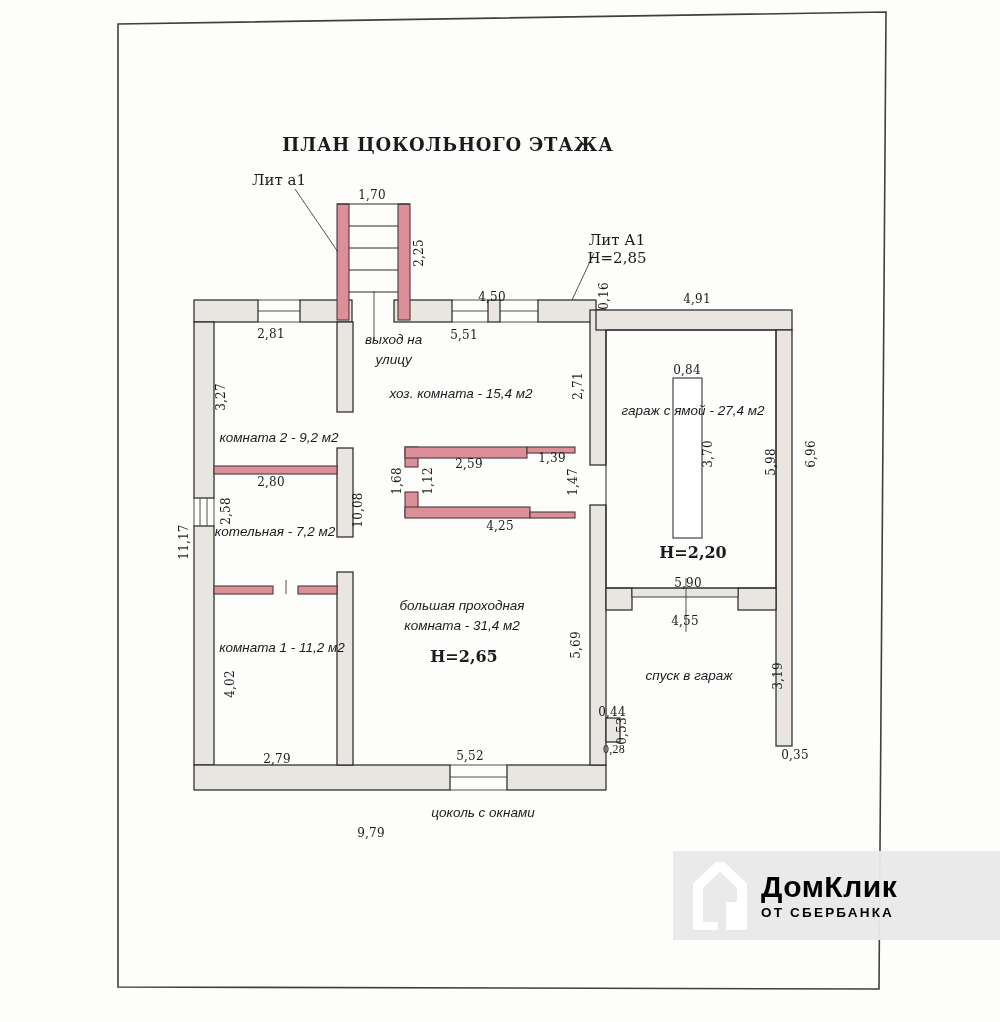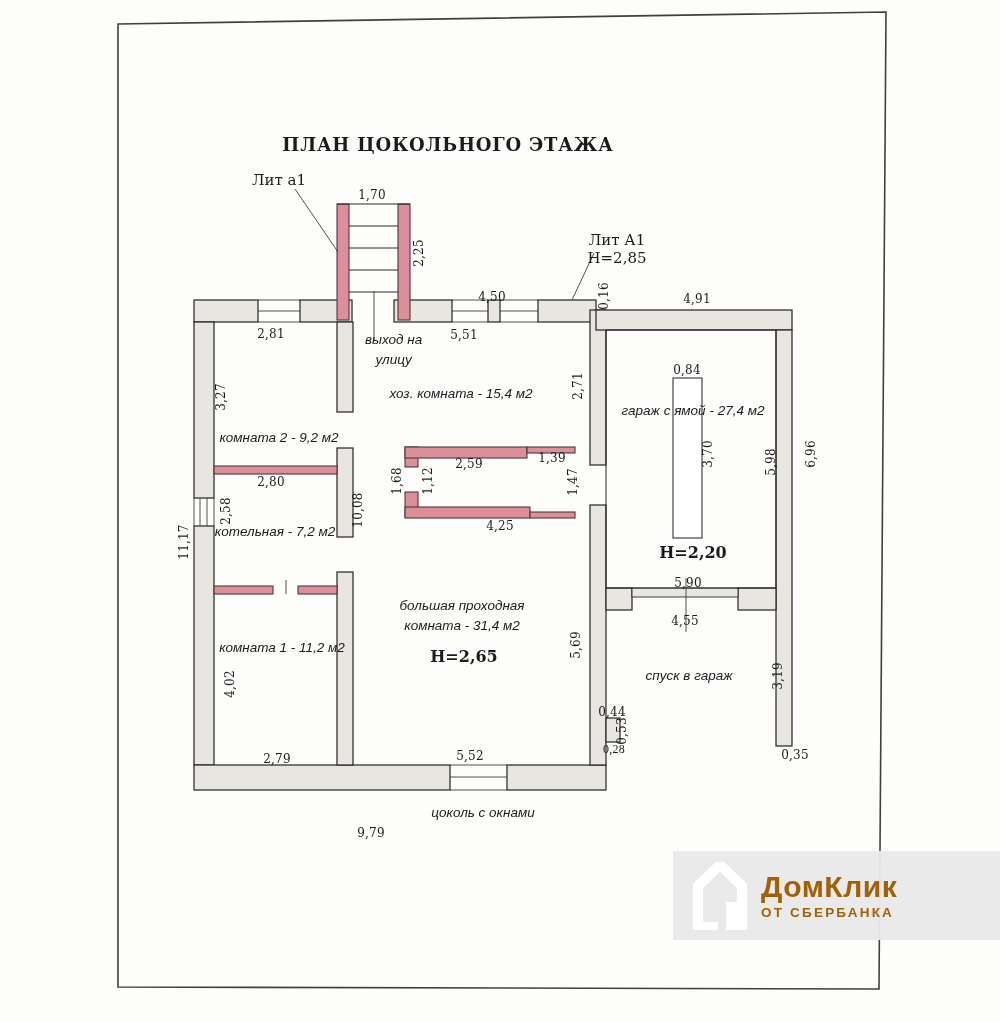--- a/index.html
+++ b/index.html
@@ -23,21 +23,21 @@
   .serifb{font-family:"DejaVu Serif",serif;font-size:16px;font-weight:bold;}
   .dim{font-family:"DejaVu Serif",serif;font-size:12px;letter-spacing:.2px;}
   .room{font-style:italic;font-size:13.5px;text-align:center;line-height:1.45;}
   .total{font-style:italic;font-weight:bold;font-size:15.5px;}
 
   .watermark{
     position:absolute;left:673px;top:851px;width:327px;height:89px;
     background:rgba(233,233,233,.96);display:flex;align-items:center;
   }
   .wm-icon{margin-left:18px;flex:0 0 auto;}
-  .wm-text{margin-left:12px;color:#a16207;line-height:1;}
+  .wm-text{margin-left:12px;color:#000000;line-height:1;}
   .wm-brand{font-weight:bold;font-size:30px;letter-spacing:.5px;display:block;}
   .wm-sub{font-weight:bold;font-size:13.5px;letter-spacing:2.2px;display:block;margin-top:4px;}
 </style>
 </head>
 <body>
 
 <div class="page">
 
   <svg id="plan-svg" viewBox="0 0 1000 1022">
 

